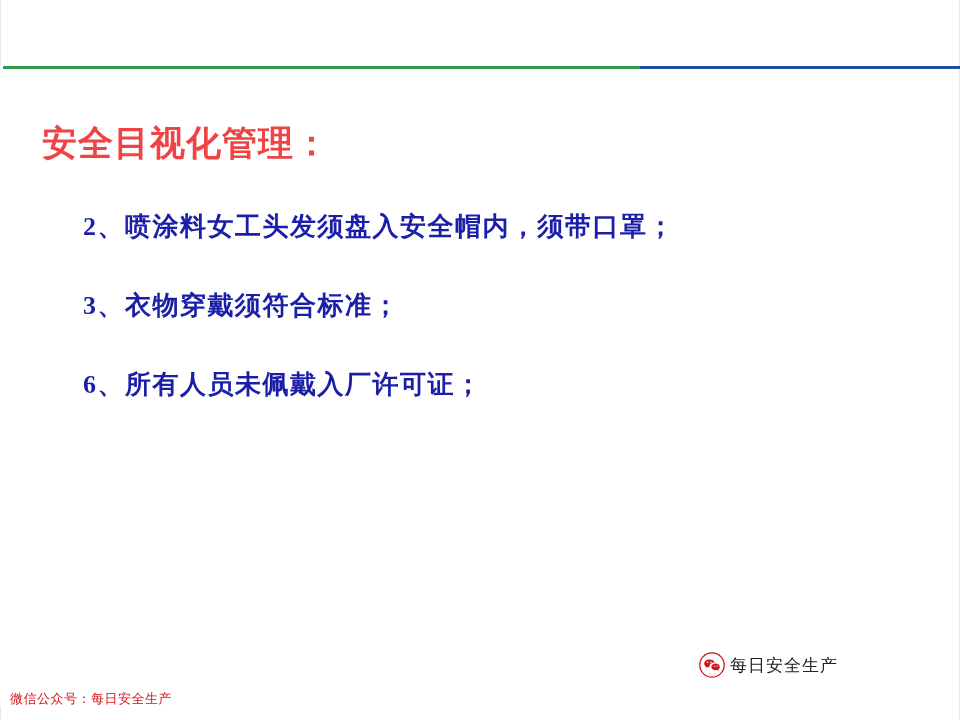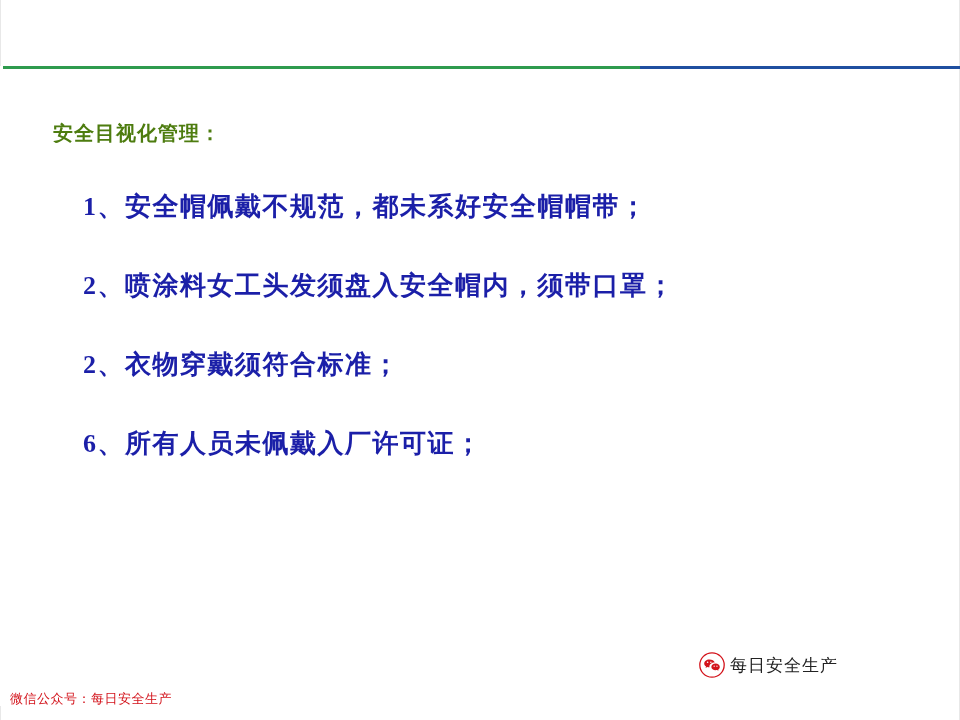--- a/index.html
+++ b/index.html
@@ -47,26 +47,26 @@
   }
 
   .content {
     position: absolute;
     left: 0;
     top: 120px;
     width: 960px;
   }
 
   .heading {
-    color: #4d7c0f;
+    color: #ef4444;
     font-family: "Liberation Sans", sans-serif;
     font-weight: bold;
-    font-size: 20px;
+    font-size: 35px;
     letter-spacing: 1px;
-    margin: 0 0 42px 53px;
+    margin: 0 0 42px 42px;
   }
 
   .item {
     color: #1b1fa8;
     font-family: "Liberation Serif", serif;
     font-weight: bold;
     font-size: 26px;
     letter-spacing: 1.5px;
     margin: 0 0 44px 83px;
     white-space: nowrap;
@@ -126,23 +126,22 @@
 
   <div class="edge-left"></div>
   <div class="edge-right"></div>
 
   <div class="top-rule-green"></div>
   <div class="top-rule-blue"></div>
   <div class="left-rule"></div>
 
   <div class="content">
     <div class="heading">安全目视化管理：</div>
-    <div class="item">1、安全帽佩戴不规范，都未系好安全帽帽带；</div>
     <div class="item">2、喷涂料女工头发须盘入安全帽内，须带口罩；</div>
-    <div class="item">2、衣物穿戴须符合标准；</div>
+    <div class="item">3、衣物穿戴须符合标准；</div>
     <div class="item">6、所有人员未佩戴入厂许可证；</div>
   </div>
 
   <div class="footer-note">微信公众号：每日安全生产</div>
 
   <div class="wechat-badge">
     <span class="wechat-icon">
       <svg viewBox="0 0 32 32" width="26" height="26" xmlns="http://www.w3.org/2000/svg">
         <circle cx="16" cy="16" r="15" fill="none" stroke="#d3131b" stroke-width="1.6"></circle>
         <path d="M12.6 9.2c-3.4 0-6.2 2.2-6.2 4.9 0 1.5.9 2.9 2.3 3.8l-.6 1.8 2.1-1.1c.7.2 1.5.3 2.3.3h.5c-.1-.4-.2-.8-.2-1.2 0-2.7 2.7-4.9 6-4.9h.5c-.6-2.1-3.1-3.6-6.7-3.6z" fill="#d3131b"></path>

